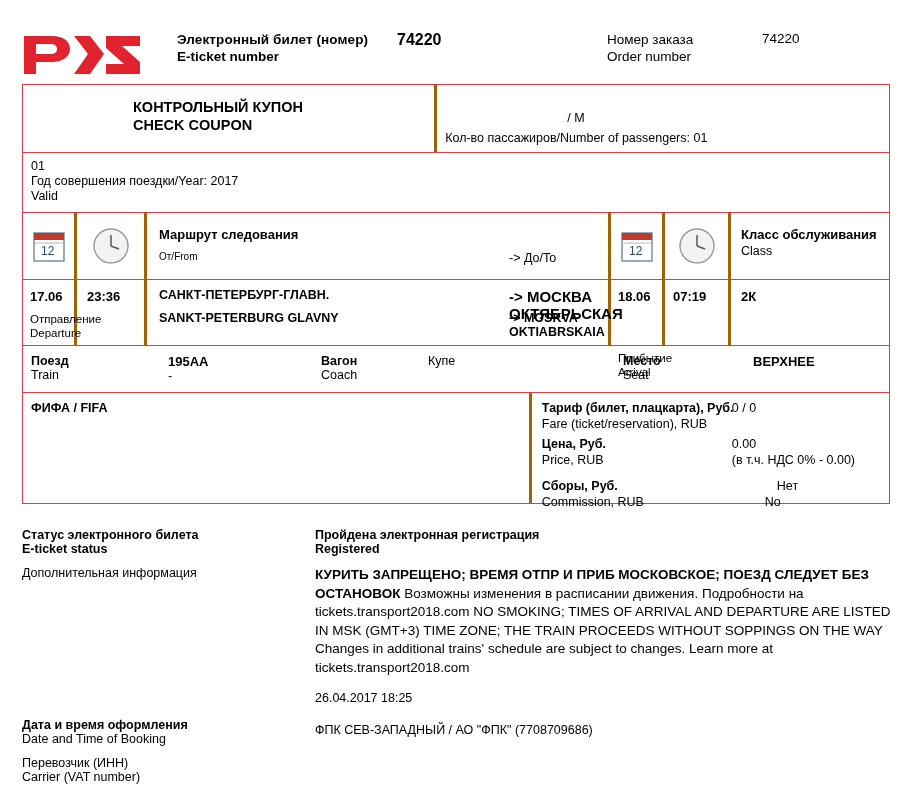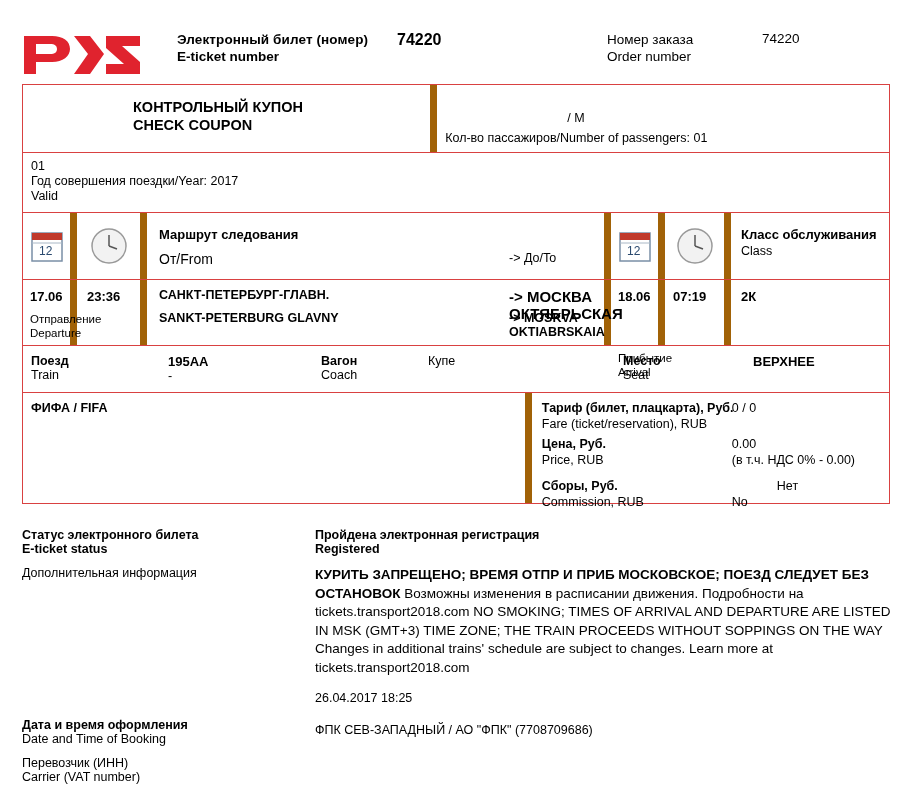--- a/index.html
+++ b/index.html
@@ -86,21 +86,21 @@
     top: 84px;
     width: 868px;
     border: 1px solid #d94141;
     box-sizing: border-box;
   }
   .row {
     display: flex;
     box-sizing: border-box;
   }
   .bb { border-bottom: 1px solid #d94141; }
-  .br { border-right: 7px solid #a16207; }
+  .br { border-right: 3px solid #a16207; }
 
   .cell { box-sizing: border-box; position: relative; }
 
   
   .r1 { height: 68px; }
   .r1-left { width: 415px; padding: 14px 0 0 110px; }
   .r1-left .t-ru { font-size: 14.5px; font-weight: bold; }
   .r1-left .t-en { font-size: 14.5px; font-weight: bold; margin-top: 2px; }
   .r1-right { width: 453px; position: relative; }
   .r1-right .pax-m {
@@ -113,21 +113,21 @@
   
   .r2 { height: 60px; padding: 6px 0 0 8px; }
   .r2 div { font-size: 12.5px; line-height: 15px; }
 
   
   .r3 { height: 67px; }
   .c-cal { width: 54px; display: flex; align-items: center; justify-content: center; }
   .c-clock { width: 70px; display: flex; align-items: center; justify-content: center; }
   .c-route { width: 464px; position: relative; }
   .c-route .route-ru { position: absolute; left: 12px; top: 14px; font-size: 13px; font-weight: bold; }
-  .c-route .route-to { position: absolute; left: 12px; top: 38px; font-size: 14px; text-align: center; }
+  .c-route .route-to { position: absolute; left: 12px; top: 38px; font-size: 10px; text-align: center; }
   .c-route .route-from { position: absolute; left: 362px; top: 38px; font-size: 12.5px; }
   .c-cal2 { width: 54px; display: flex; align-items: center; justify-content: center; }
   .c-clock2 { width: 66px; display: flex; align-items: center; justify-content: center; }
   .c-class { width: 158px; position: relative; }
   .c-class .cl-ru { position: absolute; left: 10px; top: 14px; font-size: 13px; font-weight: bold; }
   .c-class .cl-en { position: absolute; left: 10px; top: 31px; font-size: 12.5px; }
 
   
   .r4 { height: 66px; }
   .v-date { width: 54px; position: relative; }
@@ -344,21 +344,21 @@
         <div class="val" style="top:8px;">0 / 0</div>
 
         <div class="lbl b" style="top:44px;">Цена, Руб.</div>
         <div class="lbl" style="top:60px;">Price, RUB</div>
         <div class="val" style="top:44px;">0.00</div>
         <div class="val" style="top:60px;width:150px;line-height:15px;">(в т.ч. НДС  0% - 0.00)</div>
 
         <div class="lbl b" style="top:86px;">Сборы, Руб.</div>
         <div class="lbl" style="top:102px;">Commission, RUB</div>
         <div class="val" style="top:86px;margin-left:45px;">Нет</div>
-        <div class="val" style="top:102px;">No</div>
+        <div class="val" style="top:102px;margin-left:33px;">No</div>
       </div>
     </div>
   </div>
 
   <div class="bottom">
 
     <div class="b-col-left">
       <div class="blk">
         <div class="b-ru">Статус электронного билета</div>
         <div class="b-en" style="font-weight:bold;">E-ticket status</div>

